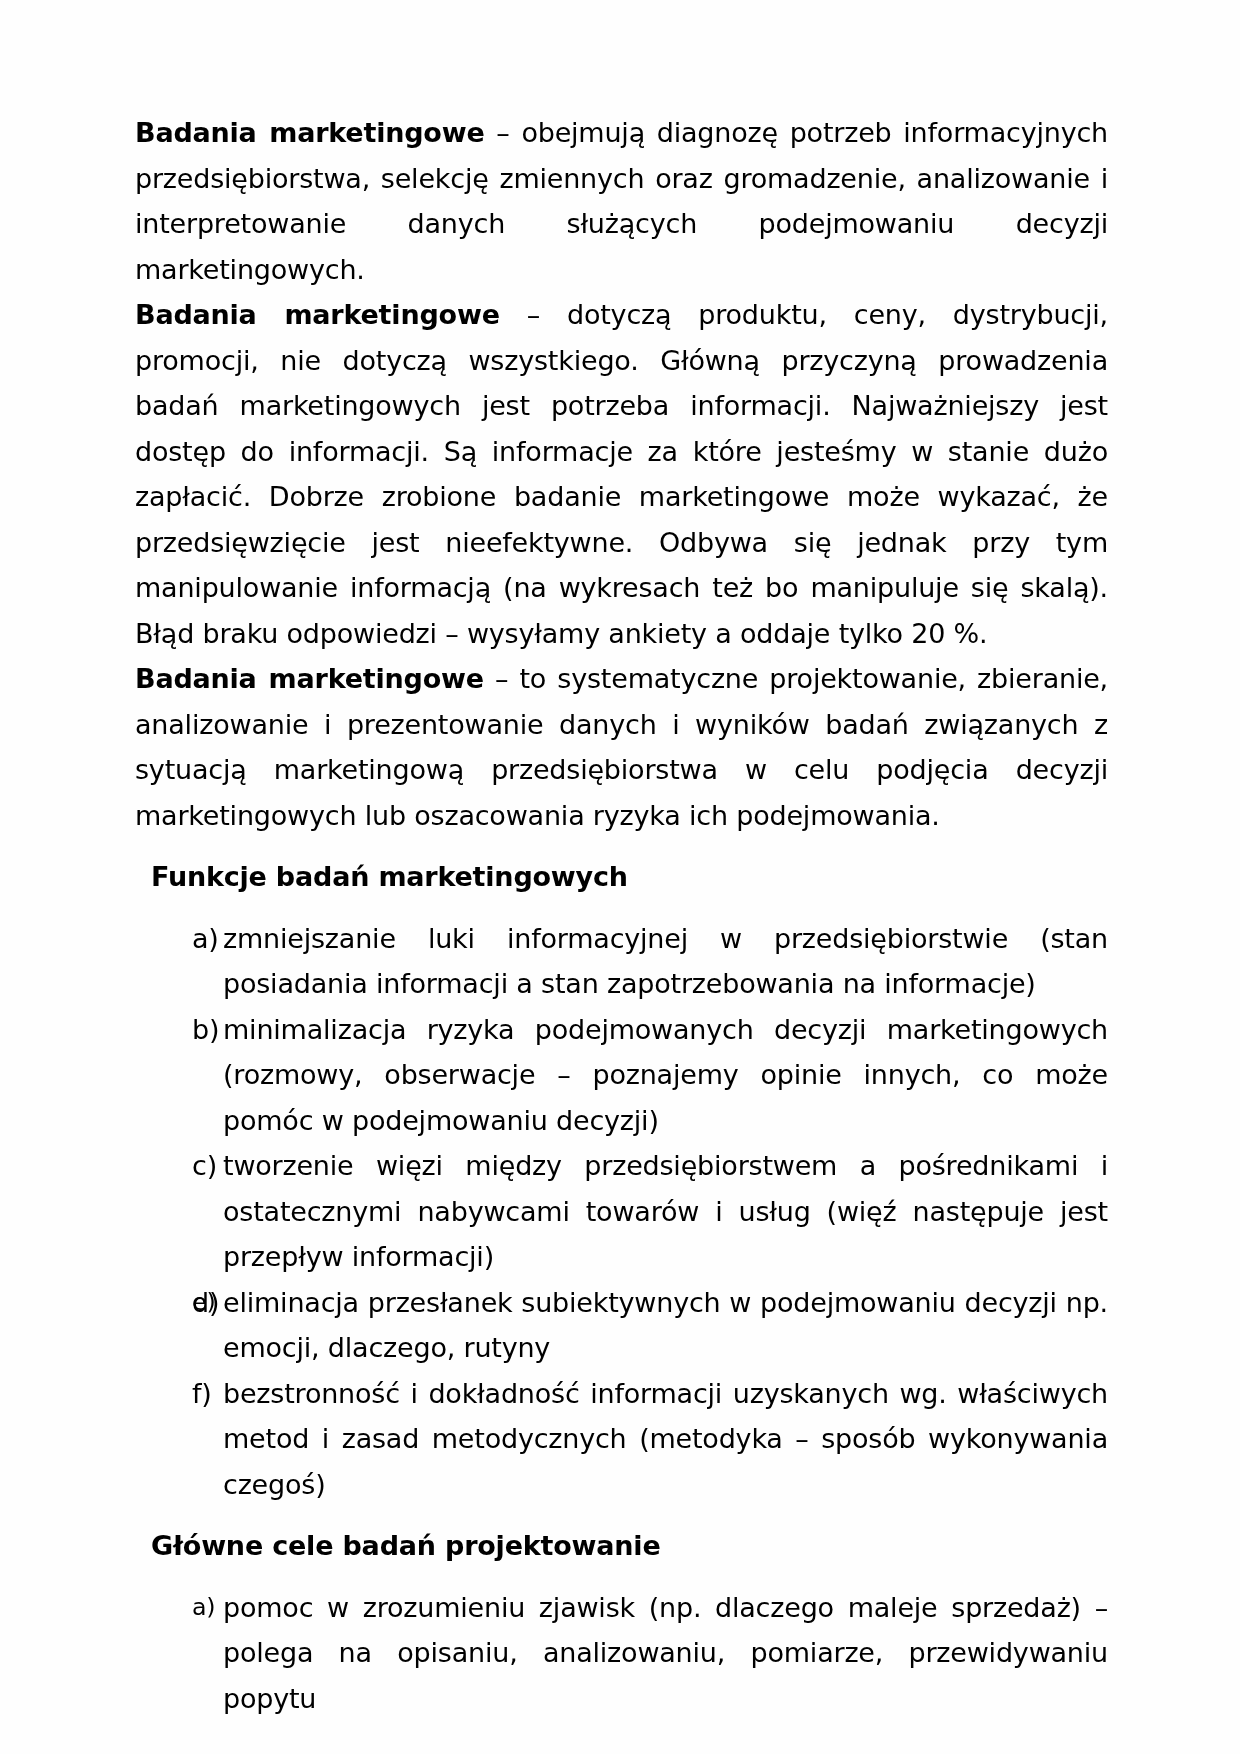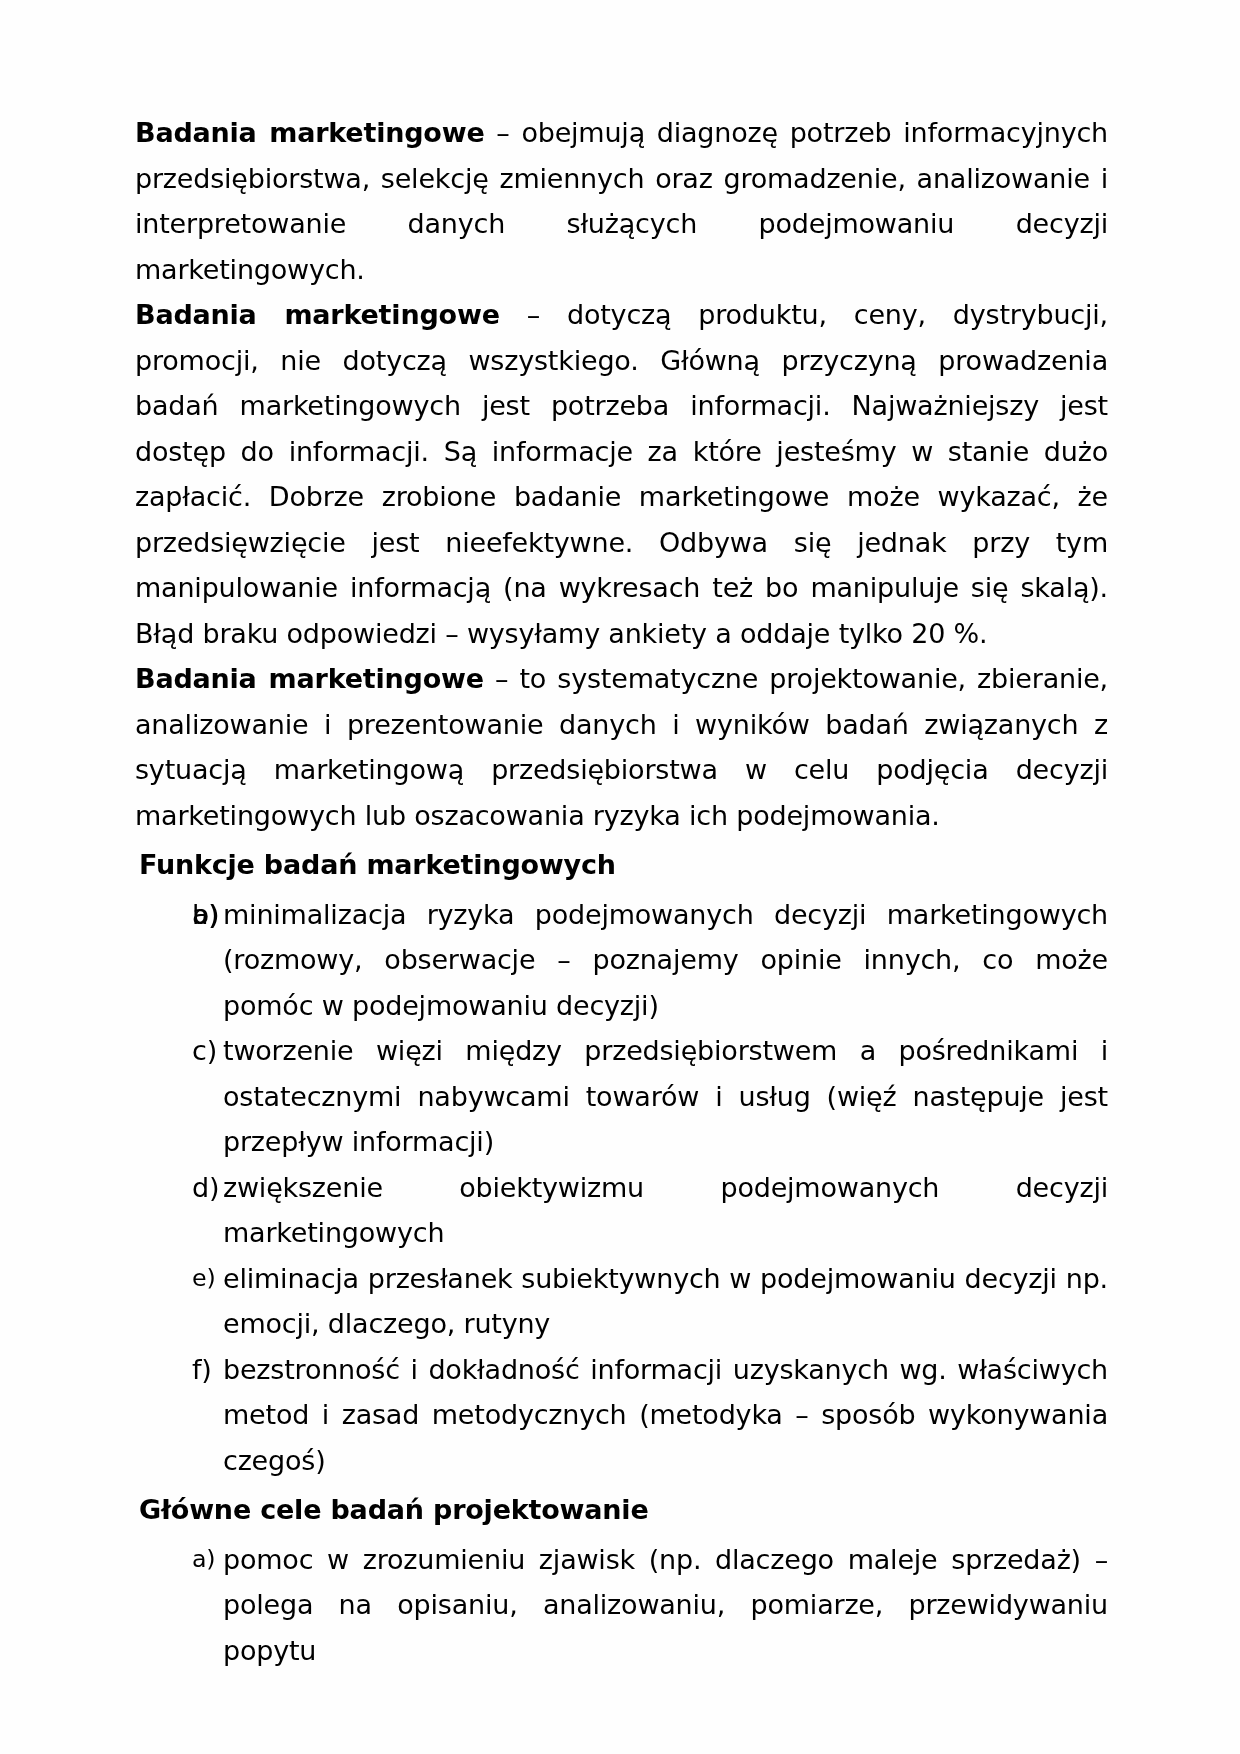--- a/index.html
+++ b/index.html
@@ -27,21 +27,21 @@
     margin: 0;
   }
   .lead-bold {
     font-weight: bold;
   }
   h2.doc-heading {
     font-size: 27px;
     line-height: 45.5px;
     font-weight: bold;
     text-align: left;
-    margin: 4px;
+    margin: 16px;
   }
   ul.alpha-list {
     list-style: none;
     margin: 0;
     padding: 0;
   }
   ul.alpha-list > li {
     position: relative;
     padding-left: 88px;
     text-align: justify;
@@ -63,24 +63,24 @@
 
     <p class="para"><span class="lead-bold">Badania marketingowe</span><span> – obejmują diagnozę potrzeb informacyjnych przedsiębiorstwa, selekcję zmiennych oraz gromadzenie, analizowanie i interpretowanie danych służących podejmowaniu decyzji marketingowych.</span></p>
 
     <p class="para"><span class="lead-bold">Badania marketingowe</span><span> – dotyczą produktu, ceny, dystrybucji, promocji, nie dotyczą wszystkiego. Główną przyczyną prowadzenia badań marketingowych jest potrzeba informacji. Najważniejszy jest dostęp do informacji. Są informacje za które jesteśmy w stanie dużo zapłacić. Dobrze zrobione badanie marketingowe może wykazać, że przedsięwzięcie jest nieefektywne. Odbywa się jednak przy tym manipulowanie informacją (na wykresach też bo manipuluje się skalą). Błąd braku odpowiedzi – wysyłamy ankiety a oddaje tylko 20 %.</span></p>
 
     <p class="para"><span class="lead-bold">Badania marketingowe</span><span> – to systematyczne projektowanie, zbieranie, analizowanie i prezentowanie danych i wyników badań związanych z sytuacją marketingową przedsiębiorstwa w celu podjęcia decyzji marketingowych lub oszacowania ryzyka ich podejmowania.</span></p>
 
     <h2 class="doc-heading">Funkcje badań marketingowych</h2>
 
     <ul class="alpha-list">
-      <li><span class="marker">a)</span></li>
+      <li><span class="marker">a)</span><span>zmniejszanie luki informacyjnej w przedsiębiorstwie (stan posiadania informacji a stan zapotrzebowania na informacje)</span></li>
       <li><span class="marker">b)</span><span>minimalizacja ryzyka podejmowanych decyzji marketingowych (rozmowy, obserwacje – poznajemy opinie innych, co może pomóc w podejmowaniu decyzji)</span></li>
       <li><span class="marker">c)</span><span>tworzenie więzi między przedsiębiorstwem a pośrednikami i ostatecznymi nabywcami towarów i usług (więź następuje jest przepływ informacji)</span></li>
-      <li><span class="marker">d)</span><span>zwiększenie obiektywizmu podejmowanych decyzji marketingowych</span></li>
+      <li><span class="marker">d)</span></li>
       <li><span class="marker marker-alt">e)</span><span>eliminacja przesłanek subiektywnych w podejmowaniu decyzji np. emocji, dlaczego, rutyny</span></li>
       <li><span class="marker">f)</span><span>bezstronność i dokładność informacji uzyskanych wg. właściwych metod i zasad metodycznych (metodyka – sposób wykonywania czegoś)</span></li>
     </ul>
 
     <h2 class="doc-heading">Główne cele badań projektowanie</h2>
 
     <ul class="alpha-list">
       <li><span class="marker marker-alt">a)</span><span>pomoc w zrozumieniu zjawisk (np. dlaczego maleje sprzedaż) – polega na opisaniu, analizowaniu, pomiarze, przewidywaniu popytu</span></li>
     </ul>
 

